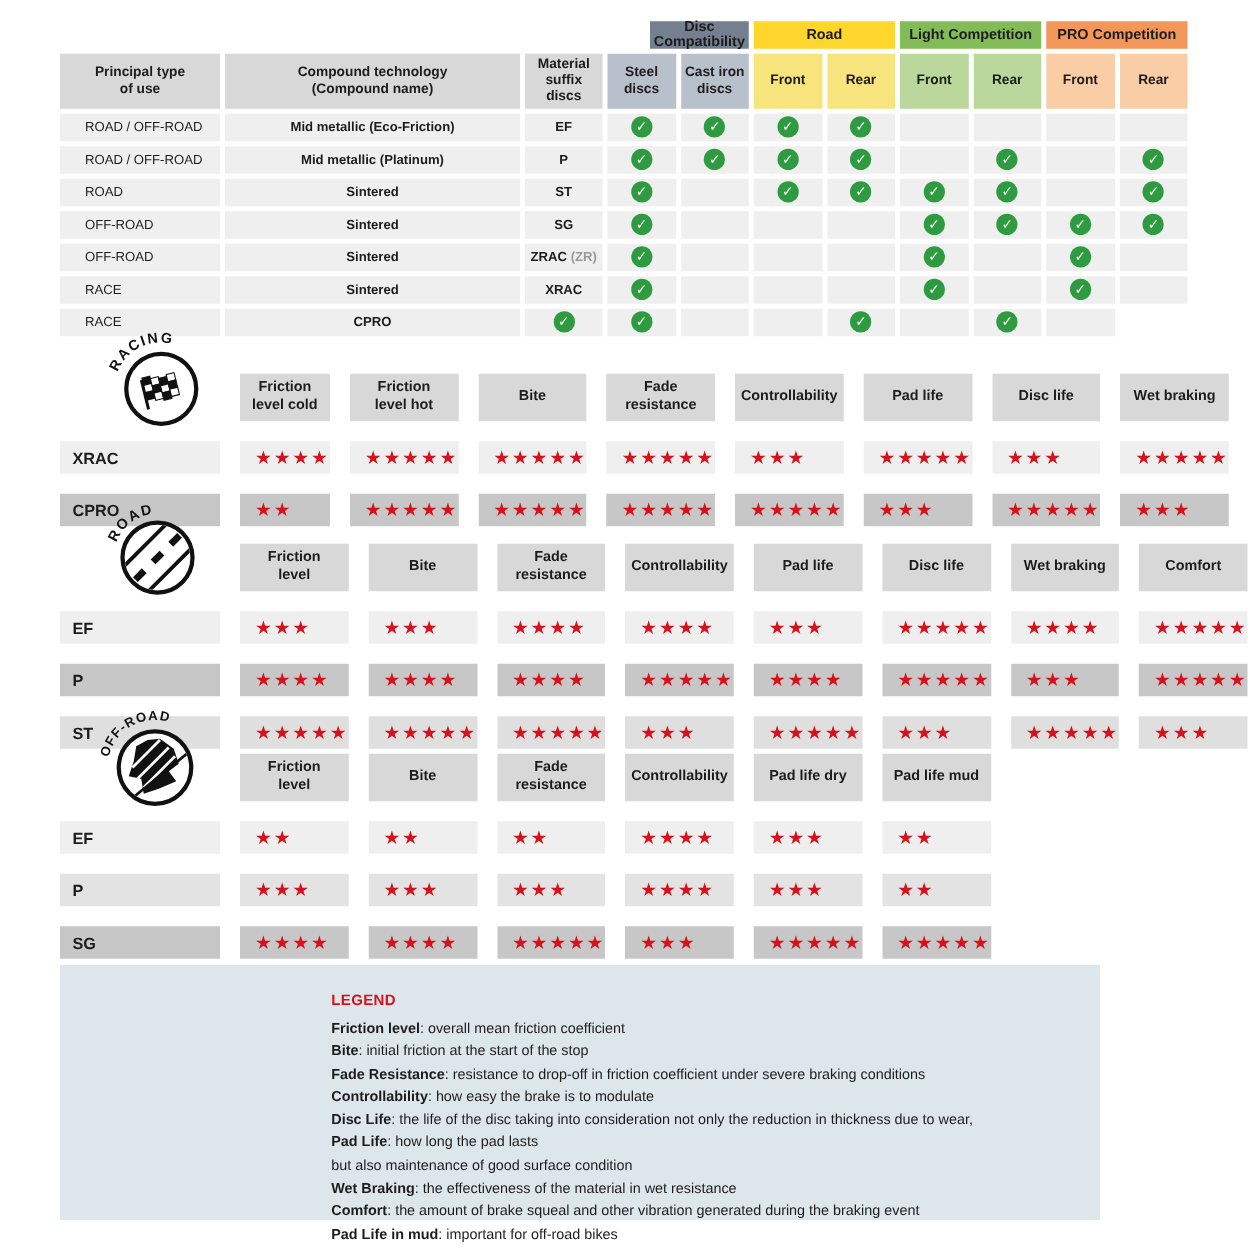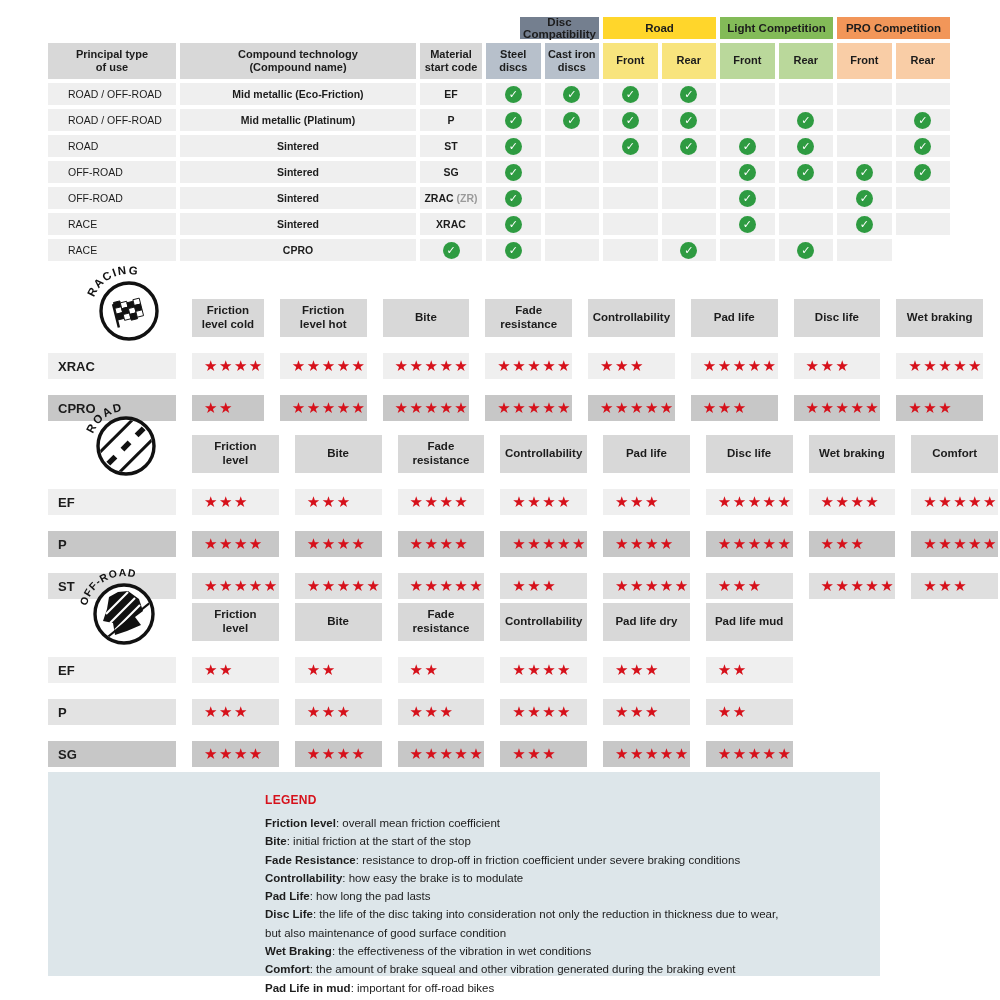--- a/index.html
+++ b/index.html
@@ -60,21 +60,21 @@
     <div class="cell grp span2" style="background: rgb(116, 127, 143); margin-left: 34px;">Disc Compatibility</div>
     <div class="cell grp span2" style="background: rgb(255, 214, 43);">Road</div>
     <div class="cell grp span2" style="background: rgb(131, 187, 88);">Light Competition</div>
     <div class="cell grp span2" style="background: rgb(242, 150, 89);">PRO Competition</div>
 
     <div class="cell hdr">Principal type
 of use</div>
     <div class="cell hdr">Compound technology
 (Compound name)</div>
     <div class="cell hdr">Material
-start code</div>
+suffix discs</div>
     <div class="cell hdr" style="background: rgb(183, 192, 203);">Steel
 discs</div>
     <div class="cell hdr" style="background: rgb(183, 192, 203);">Cast iron
 discs</div>
     <div class="cell hdr" style="background: rgb(248, 228, 125);">Front</div>
     <div class="cell hdr" style="background: rgb(248, 228, 125);">Rear</div>
     <div class="cell hdr" style="background: rgb(186, 216, 155);">Front</div>
     <div class="cell hdr" style="background: rgb(186, 216, 155);">Rear</div>
     <div class="cell hdr" style="background: rgb(249, 205, 166);">Front</div>
     <div class="cell hdr" style="background: rgb(249, 205, 166);">Rear</div>
@@ -422,22 +422,22 @@
     <div class="cell stars s-l">★★★★★</div>
   </div>
 
   <div class="legend">
     <div class="legend-body">
       <div class="legend-title">LEGEND</div>
       <div class="lline"><span class="lterm">Friction level</span><span>: overall mean friction coefficient</span></div>
       <div class="lline"><span class="lterm">Bite</span><span>: initial friction at the start of the stop</span></div>
       <div class="lline"><span class="lterm">Fade Resistance</span><span>: resistance to drop-off in friction coefficient under severe braking conditions</span></div>
       <div class="lline"><span class="lterm">Controllability</span><span>: how easy the brake is to modulate</span></div>
+      <div class="lline"><span class="lterm">Disc Life</span><span>: the life of the disc taking into consideration not only the reduction in thickness due to wear,</span></div>
       <div class="lline"><span class="lterm">Pad Life</span><span>: how long the pad lasts</span></div>
-      <div class="lline"><span class="lterm">Disc Life</span><span>: the life of the disc taking into consideration not only the reduction in thickness due to wear,</span></div>
       <div class="lline"><span class="lterm"></span><span>but also maintenance of good surface condition</span></div>
-      <div class="lline"><span class="lterm">Wet Braking</span><span>: the effectiveness of the vibration in wet conditions</span></div>
+      <div class="lline"><span class="lterm">Wet Braking</span><span>: the effectiveness of the material in wet resistance</span></div>
       <div class="lline"><span class="lterm">Comfort</span><span>: the amount of brake squeal and other vibration generated during the braking event</span></div>
       <div class="lline"><span class="lterm">Pad Life in mud</span><span>: important for off-road bikes</span></div>
     </div>
   </div>
 
 </div>
 
 </body></html>

